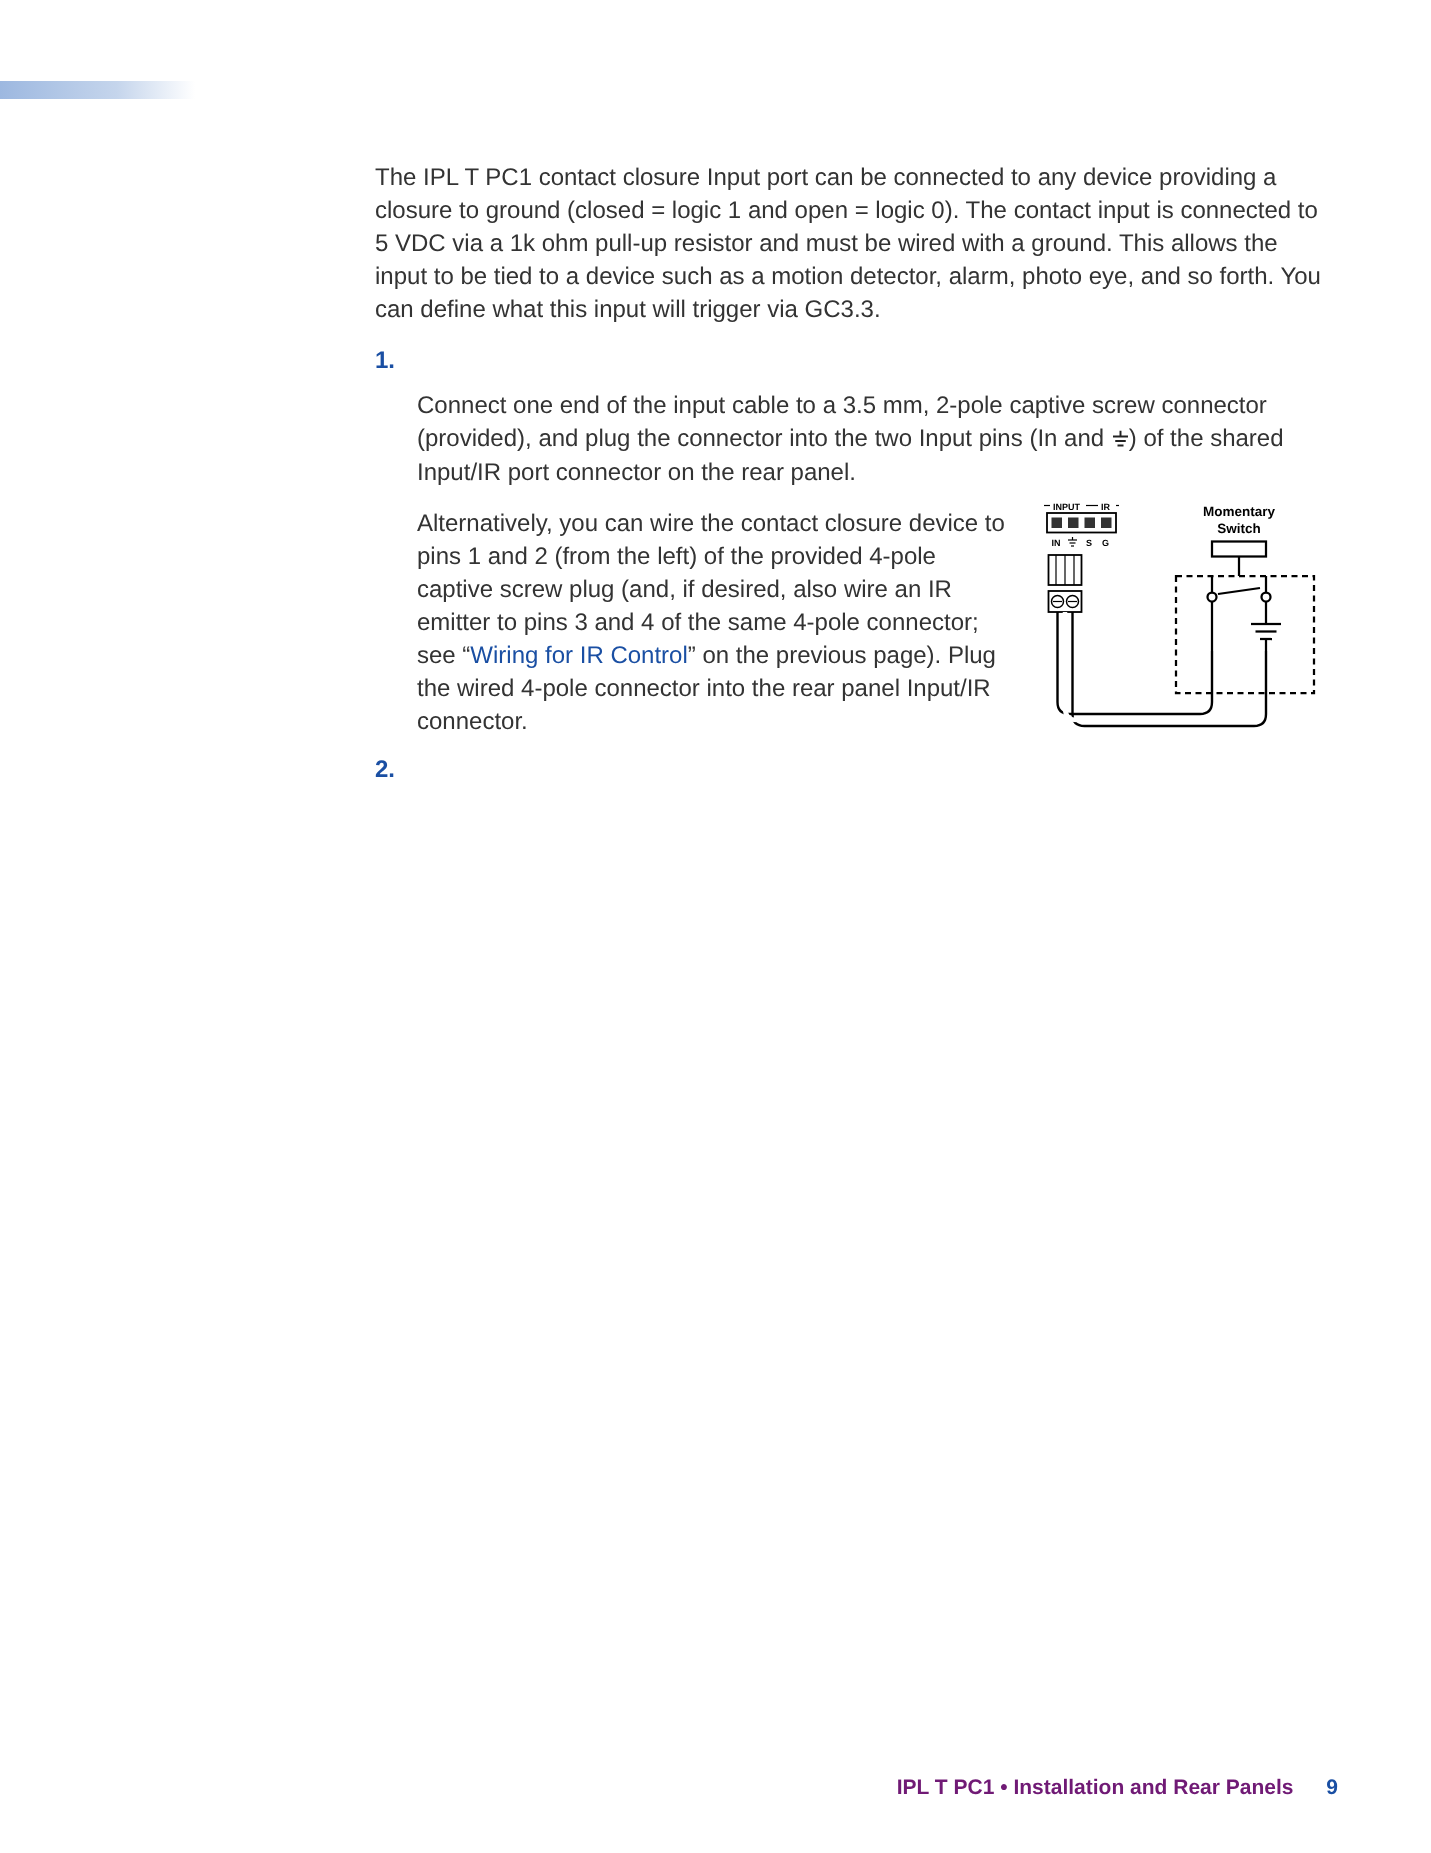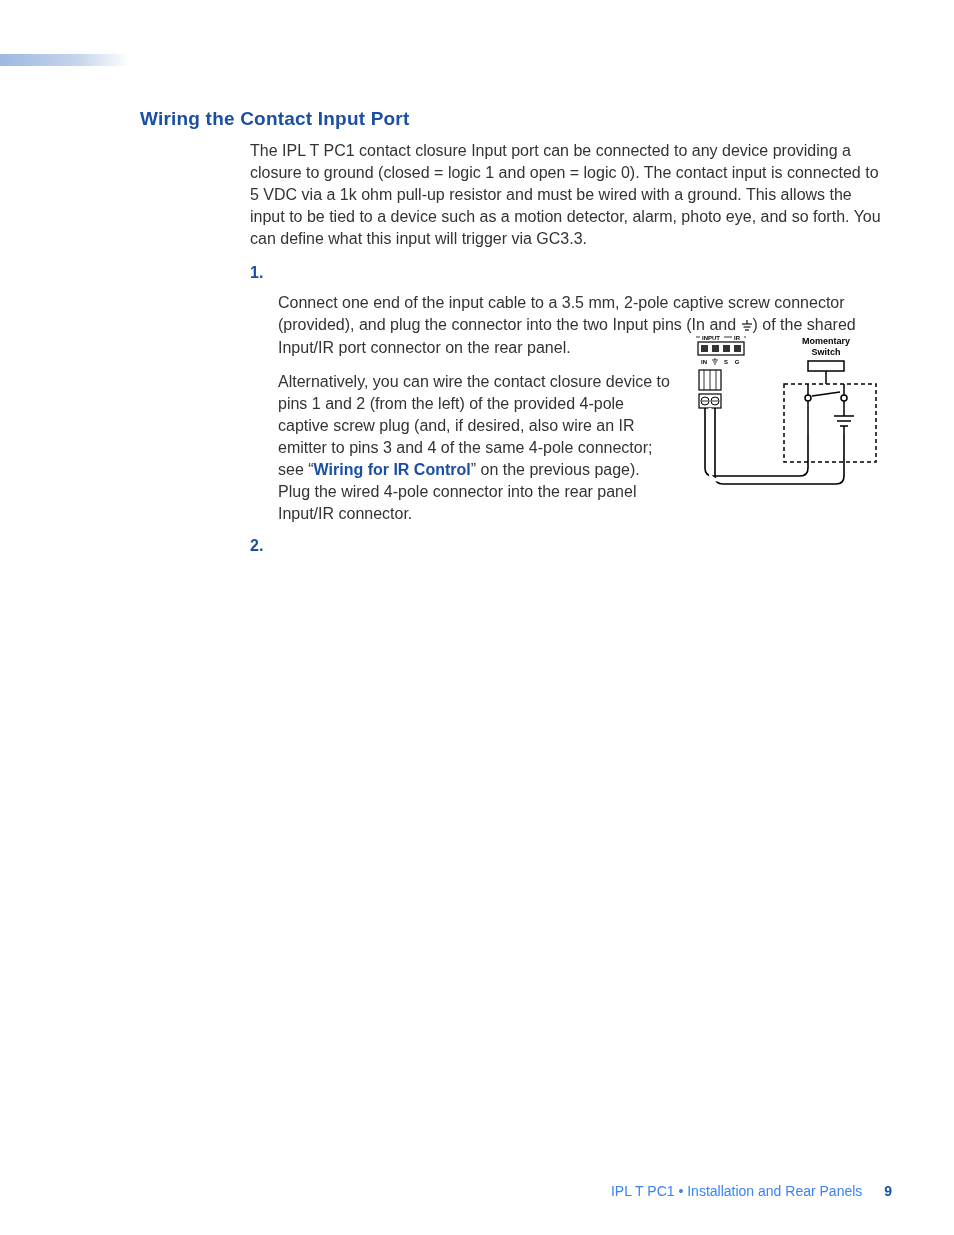--- a/index.html
+++ b/index.html
@@ -57,48 +57,47 @@
   }
   .sub {
     margin-top: 12px;
   }
   .with-right {
     position: relative;
   }
   .narrow { width: 398px; }
   .link {
     color: #1a4fa3;
-    font-weight: 700;
+    font-weight: 400;
   }
   .diagram {
     position: absolute;
     top: 226px;
     left: 556px;
     width: 190px;
     height: 170px;
     text-align: right;
   }
   .footer {
     position: absolute;
     bottom: 36px;
     right: 62px;
     font-size: 14px;
   }
-  .footer .title { color: #3b82f6; font-weight: 400; text-align: right; }
+  .footer .title { color: #701a75; font-weight: 700; text-align: right; }
   .footer .pg { color: #1a4fa3; font-weight: 700; margin-left: 18px; }
   .gnd-inline { display: inline-block; vertical-align: -2px; }
 </style>
 </head>
 <body>
 
 <div class="top-bar"></div>
 
 <div class="page">
 
-  <div class="heading">Wiring the Contact Input Port</div>
 
   <div class="intro">The IPL T PC1 contact closure Input port can be connected to any device providing a closure to ground (closed = logic 1 and open = logic 0). The contact input is connected to 5 VDC via a 1k ohm pull-up resistor and must be wired with a ground. This allows the input to be tied to a device such as a motion detector, alarm, photo eye, and so forth. You can define what this input will trigger via GC3.3.</div>
 
   <div class="list">
 
     <div class="list-item with-right">
       <div class="num">1.</div>
       <div class="body">
         <div>
           <span>Connect one end of the input cable to a 3.5 mm, 2-pole captive screw connector (provided), and plug the connector into the two Input pins (In and </span><svg class="gnd-inline" width="12" height="12" viewBox="0 0 12 12">

